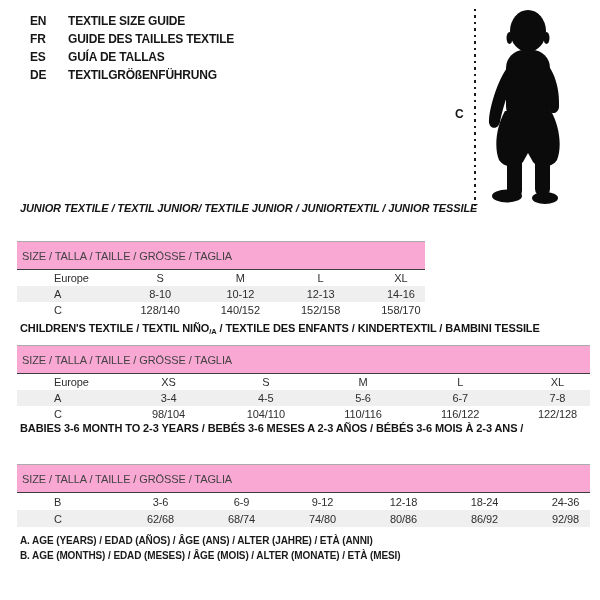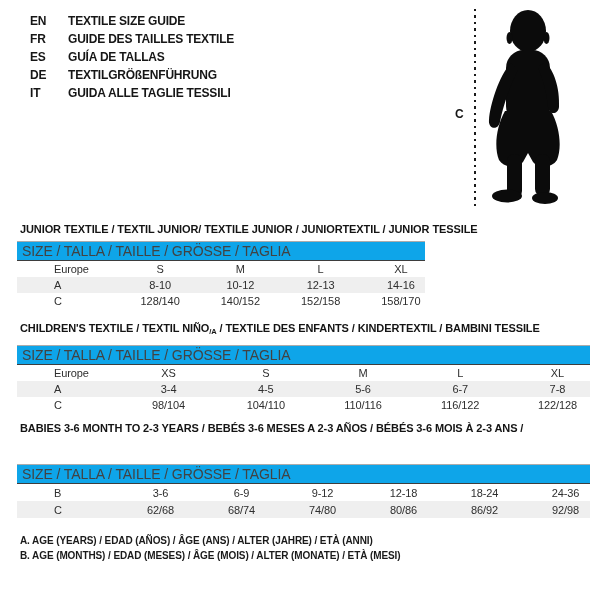--- a/index.html
+++ b/index.html
@@ -15,34 +15,34 @@
   
   .height-line{
     position:absolute;left:474px;top:9px;width:2px;height:198px;
     background:repeating-linear-gradient(to bottom,#1a1a1a 0 2.5px,transparent 2.5px 6.5px);
   }
   .height-label{position:absolute;left:455px;top:107px;font-weight:700;font-size:12px;color:#161616;}
   .baby{position:absolute;left:483px;top:8px;width:90px;height:200px;}
   .baby *{fill:#0b0b0b;}
   
   .sec-title{position:absolute;font-weight:700;font-size:11px;letter-spacing:-0.1px;color:#141414;line-height:15.5px;white-space:nowrap;}
-  .t1{left:20px;top:222px;}
+  .t1{left:20px;top:201px;font-style:italic;}
   .t2{left:20px;top:321px;}
   .t3{left:20px;top:421px;}
   .subsc{font-size:7.5px;vertical-align:-2px;}
   
   .table{position:absolute;left:17px;}
   .table.w1{top:241px;width:408px;}
   .table.w2{top:345px;width:573px;}
   .table.w3{top:464px;width:573px;}
   .bar{
-    box-sizing:border-box;height:20px;background:#0ea5e9;
+    box-sizing:border-box;height:29px;background:#f9a8d4;
     border-top:1px solid #ababab;border-bottom:1px solid #3d3d3d;
     display:flex;align-items:center;padding-left:5px;
-    font-size:14px;color:#424242;letter-spacing:-0.1px;white-space:nowrap;
+    font-size:11px;color:#424242;letter-spacing:-0.1px;white-space:nowrap;
   }
   .trow{display:flex;align-items:center;height:16px;font-size:11px;color:#2e2e2e;letter-spacing:-0.1px;}
   .table.w3 .trow{height:17px;}
   .trow.alt{background:#efefef;}
   .cell{flex:1;text-align:center;margin-left:32px;}
   .cell.lab{flex:0 0 50px;text-align:left;padding-left:5px;}
   
   .footnotes{position:absolute;left:20px;top:533px;font-weight:700;font-size:10px;line-height:15.2px;letter-spacing:-0.1px;color:#1a1a1a;white-space:nowrap;}
 </style>
 </head>
@@ -59,24 +59,20 @@
       <span class="code">FR</span>
       <span class="ttl">GUIDE DES TAILLES TEXTILE</span>
     </div>
     <div class="lang-row">
       <span class="code">ES</span>
       <span class="ttl">GUÍA DE TALLAS</span>
     </div>
     <div class="lang-row">
       <span class="code">DE</span>
       <span class="ttl">TEXTILGRÖßENFÜHRUNG</span>
-    </div>
-    <div class="lang-row">
-      <span class="code">IT</span>
-      <span class="ttl">GUIDA ALLE TAGLIE TESSILI</span>
     </div>
   </div>
 
   <div class="height-line"></div>
   <div class="height-label">C</div>
   <svg class="baby" viewBox="0 0 90 200" aria-hidden="true">
     <ellipse cx="45" cy="23" rx="18" ry="21"></ellipse>
     <ellipse cx="26.5" cy="30" rx="3" ry="6"></ellipse>
     <ellipse cx="63.5" cy="30" rx="3" ry="6"></ellipse>
     <rect x="23" y="42" width="44" height="74" rx="18"></rect>

